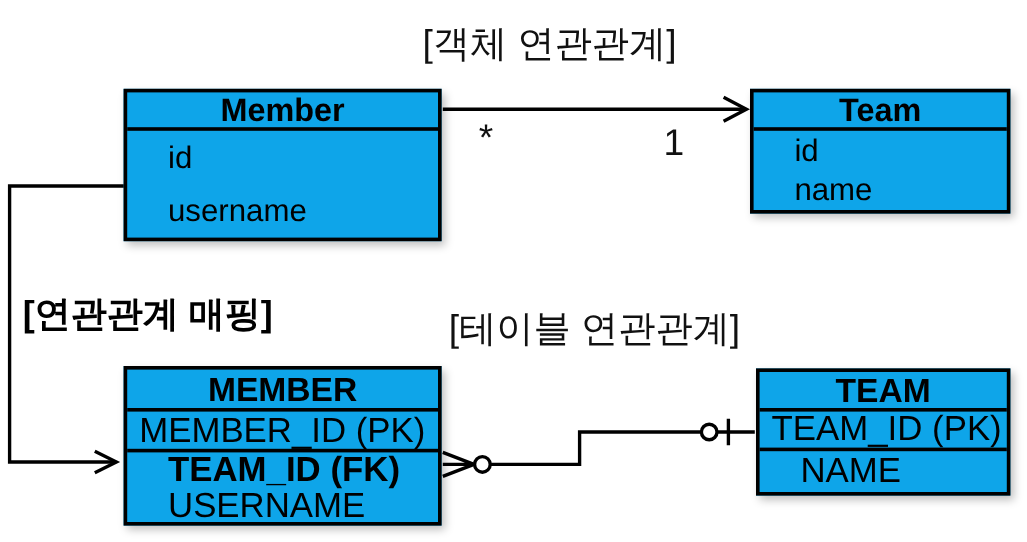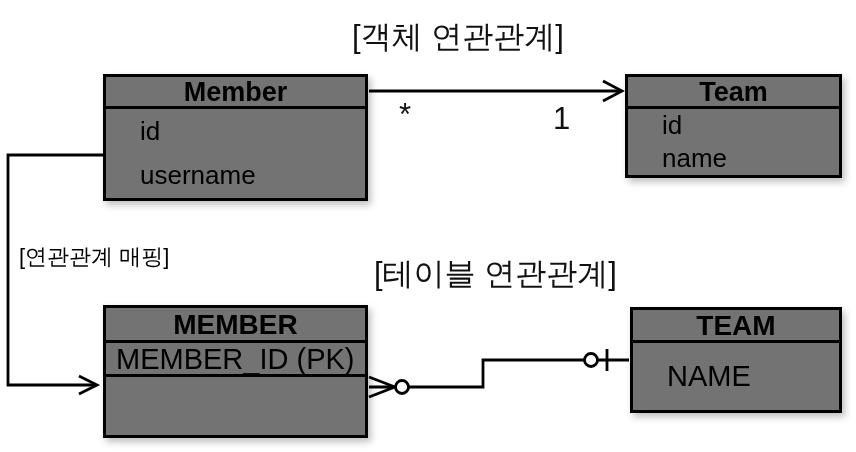--- a/index.html
+++ b/index.html
@@ -22,28 +22,28 @@
     position: absolute;
     font-size: 31px;
     white-space: nowrap;
     color: #111;
   }
   .obj-title   { left: 352px; top: 16px; }
   .table-title { left: 374px; top: 253px; }
   .mapping-title {
     position: absolute;
     left: 19px; top: 242px;
-    font-size: 22px;
-    font-weight: normal;
+    font-size: 30px;
+    font-weight: bold;
     white-space: nowrap;
     color: #000;
   }
   .uml-box {
     position: absolute;
-    background: #737373;
+    background: #0ea5e9;
     border: 3px solid #000;
     box-shadow: 3px 4px 7px rgba(0,0,0,0.25);
     display: flex;
     flex-direction: column;
   }
   .box-header {
     border-bottom: 3px solid #000;
     font-weight: bold;
     text-align: center;
     flex: none;
@@ -136,22 +136,27 @@
       <div class="row">name</div>
     </div>
   </div>
 
   <div class="multiplicity mult-many">*</div>
   <div class="multiplicity mult-one">1</div>
 
   <div class="uml-box member-table">
     <div class="box-header">MEMBER</div>
     <div class="row pk-row">MEMBER_ID (PK)</div>
+    <div class="box-body">
+      <div class="row bold">TEAM_ID (FK)</div>
+      <div class="row">USERNAME</div>
+    </div>
   </div>
 
   <div class="uml-box team-table">
     <div class="box-header">TEAM</div>
+    <div class="row pk-row">TEAM_ID (PK)</div>
     <div class="box-body">
       <div class="row">NAME</div>
     </div>
   </div>
 
 </div>
 
 </body></html>

